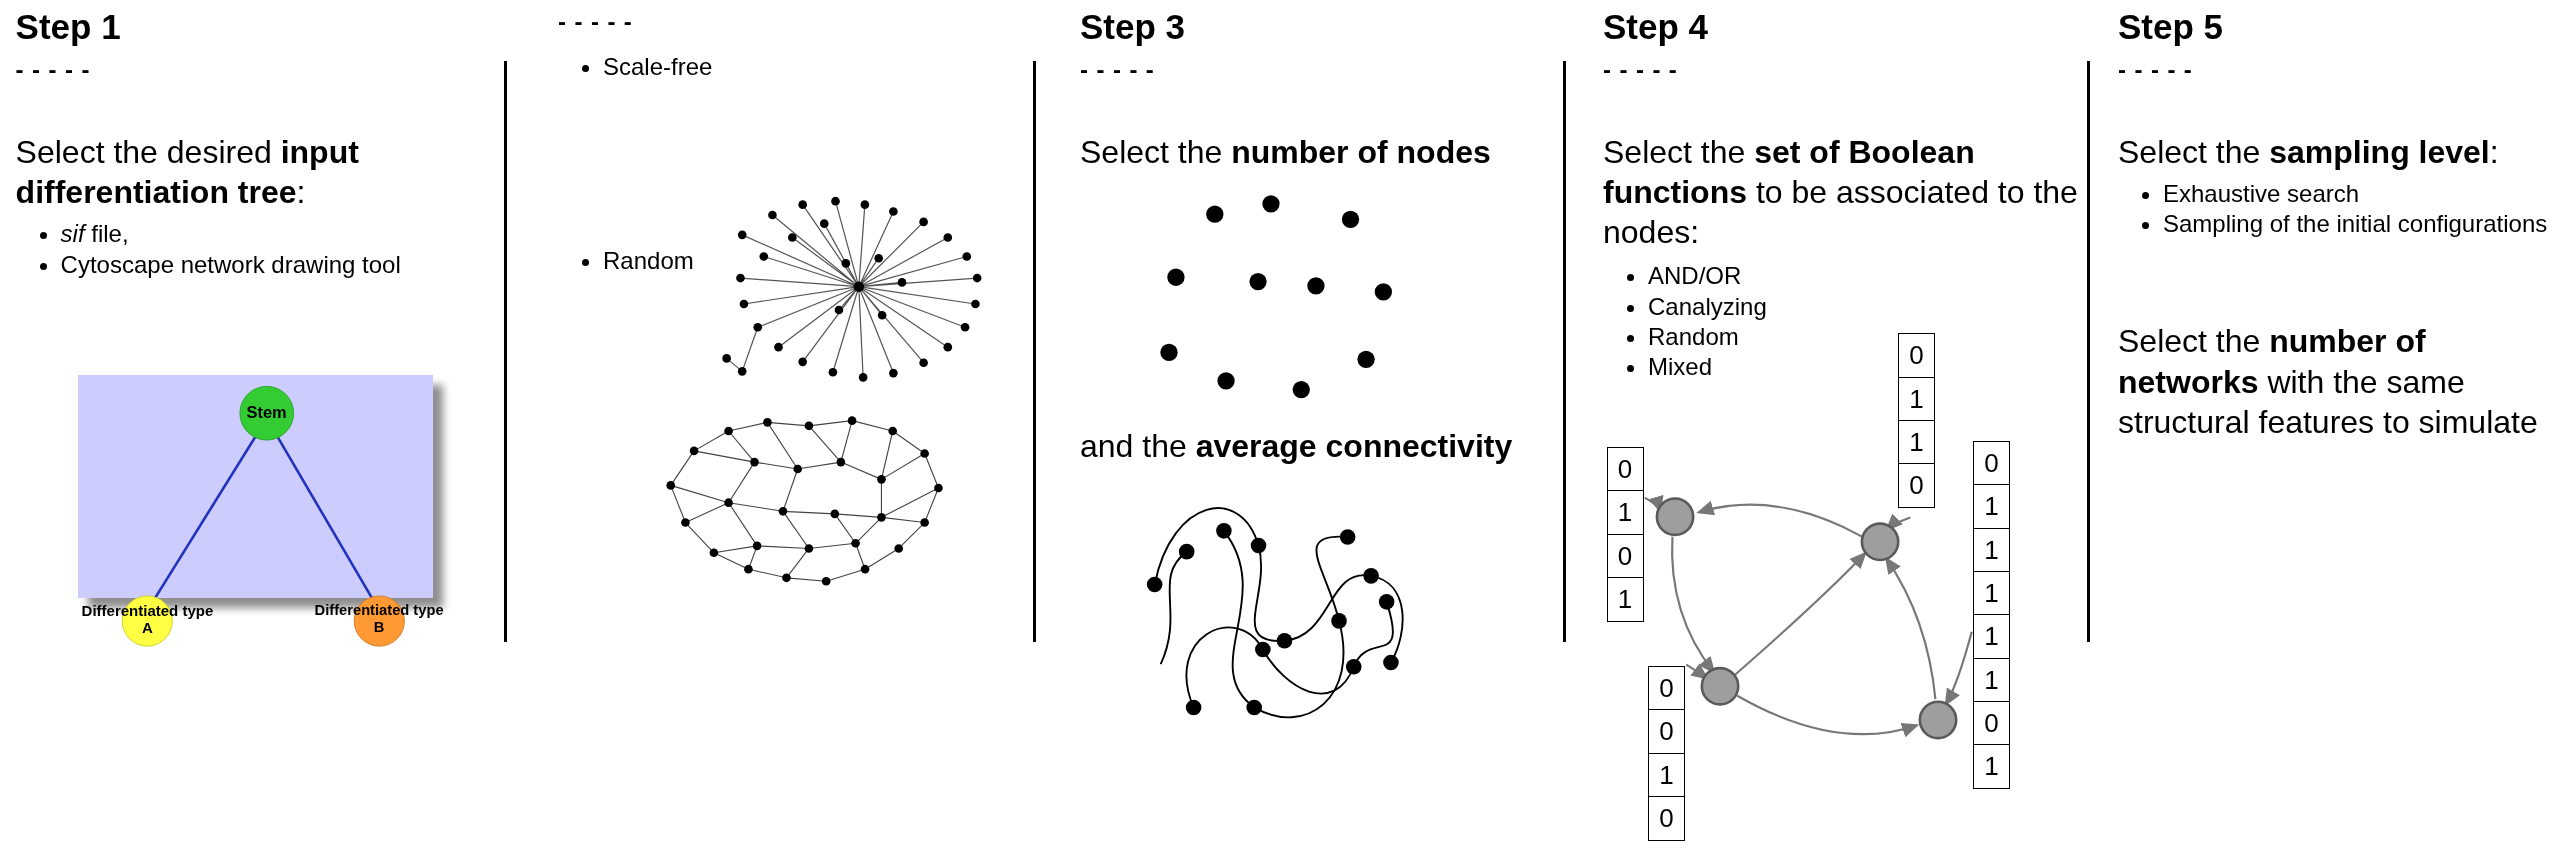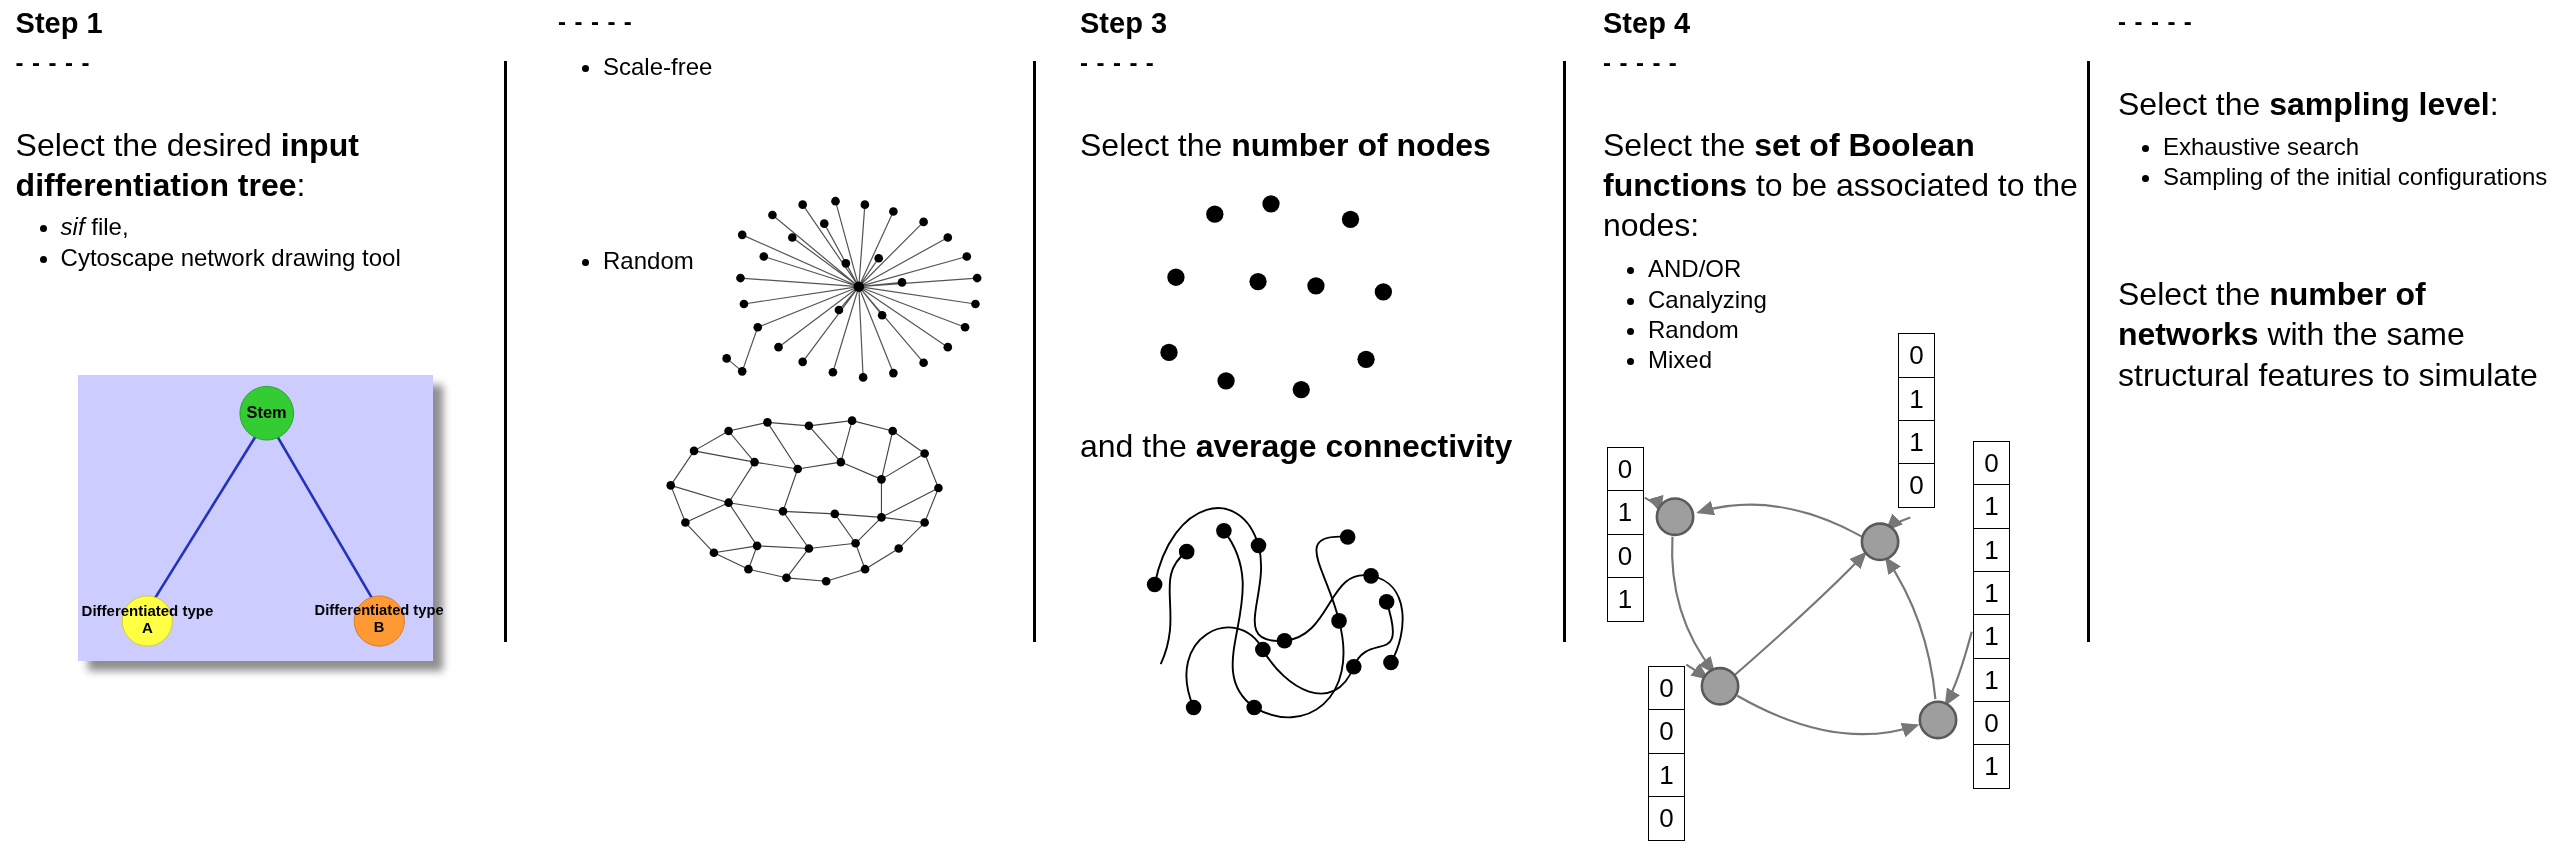--- a/index.html
+++ b/index.html
@@ -1,27 +1,27 @@
 <!DOCTYPE html>
 <html style="font-size:14px"><head>
 <meta charset="utf-8">
 <style>
   html,body{margin:0;padding:0;width:2576px;height:851px;background:#ffffff;overflow:hidden;
     font-family:"Liberation Sans", sans-serif;color:#000;}
   .col{position:absolute;top:0;height:851px;}
   .divider{position:absolute;top:61px;height:581px;width:2.6px;background:#000;}
-  .step-title{font-size:29px;font-weight:700;line-height:1.15;padding-top:7px;}
+  .step-title{font-size:35px;font-weight:700;line-height:1.15;padding-top:7px;}
   .dashes{font-size:24px;font-weight:700;line-height:1;margin-top:10.4px;letter-spacing:0.9px;}
   .intro{font-size:32px;line-height:1.26;margin:50px 0 0 0;}
   .b{font-weight:700;}
   .i{font-style:italic;}
   ul.bullets{margin:7px 0 0 0;padding-left:45px;font-size:24px;line-height:1.26;}
   ul.bullets li{margin:0;}
   
-  .tree-panel{position:absolute;left:62px;top:375px;width:355px;height:286px;background:#ccccff;
+  .tree-panel{position:absolute;left:62px;top:375px;width:355px;height:223px;background:#ccccff;
     box-shadow:10.4px 10.4px 7.8px #8f8f8f;}
   .tree-label{position:absolute;text-align:center;font-weight:700;}
   .lbl-stem{left:137px;top:28px;width:104px;font-size:16.4px;}
   .lbl-a{left:-1.7px;top:227px;width:143px;font-size:15px;line-height:1.15;}
   .lbl-b{left:230px;top:227px;width:143px;font-size:14.7px;line-height:1.15;}
   
   .gfx{position:absolute;}
   
   .btable{position:absolute;z-index:3;}
   .bcell{width:35px;height:43px;margin-top:-1.7px;border:1.7px solid #000;background:#fff;
@@ -261,20 +261,21 @@
       <div class="bcell">1</div>
       <div class="bcell">0</div>
       <div class="bcell">1</div>
     </div>
   </div>
 </div>
 
 <div class="divider" style="left:2087px;"></div>
 
 <div class="col" style="left:2118px;width:454px;">
+  <div class="step-title">Step 5</div>
   <div class="dashes">- - - - -</div>
   <p class="intro"><span>Select the </span><span class="b">sampling level</span><span>:</span></p>
   <ul class="bullets">
     <li>Exhaustive search</li>
     <li>Sampling of the initial configurations</li>
   </ul>
   <p class="second-text" id="step5-p2"><span>Select the </span><span class="b">number of networks</span><span> with the same structural features to simulate</span></p>
 </div>
 
 

